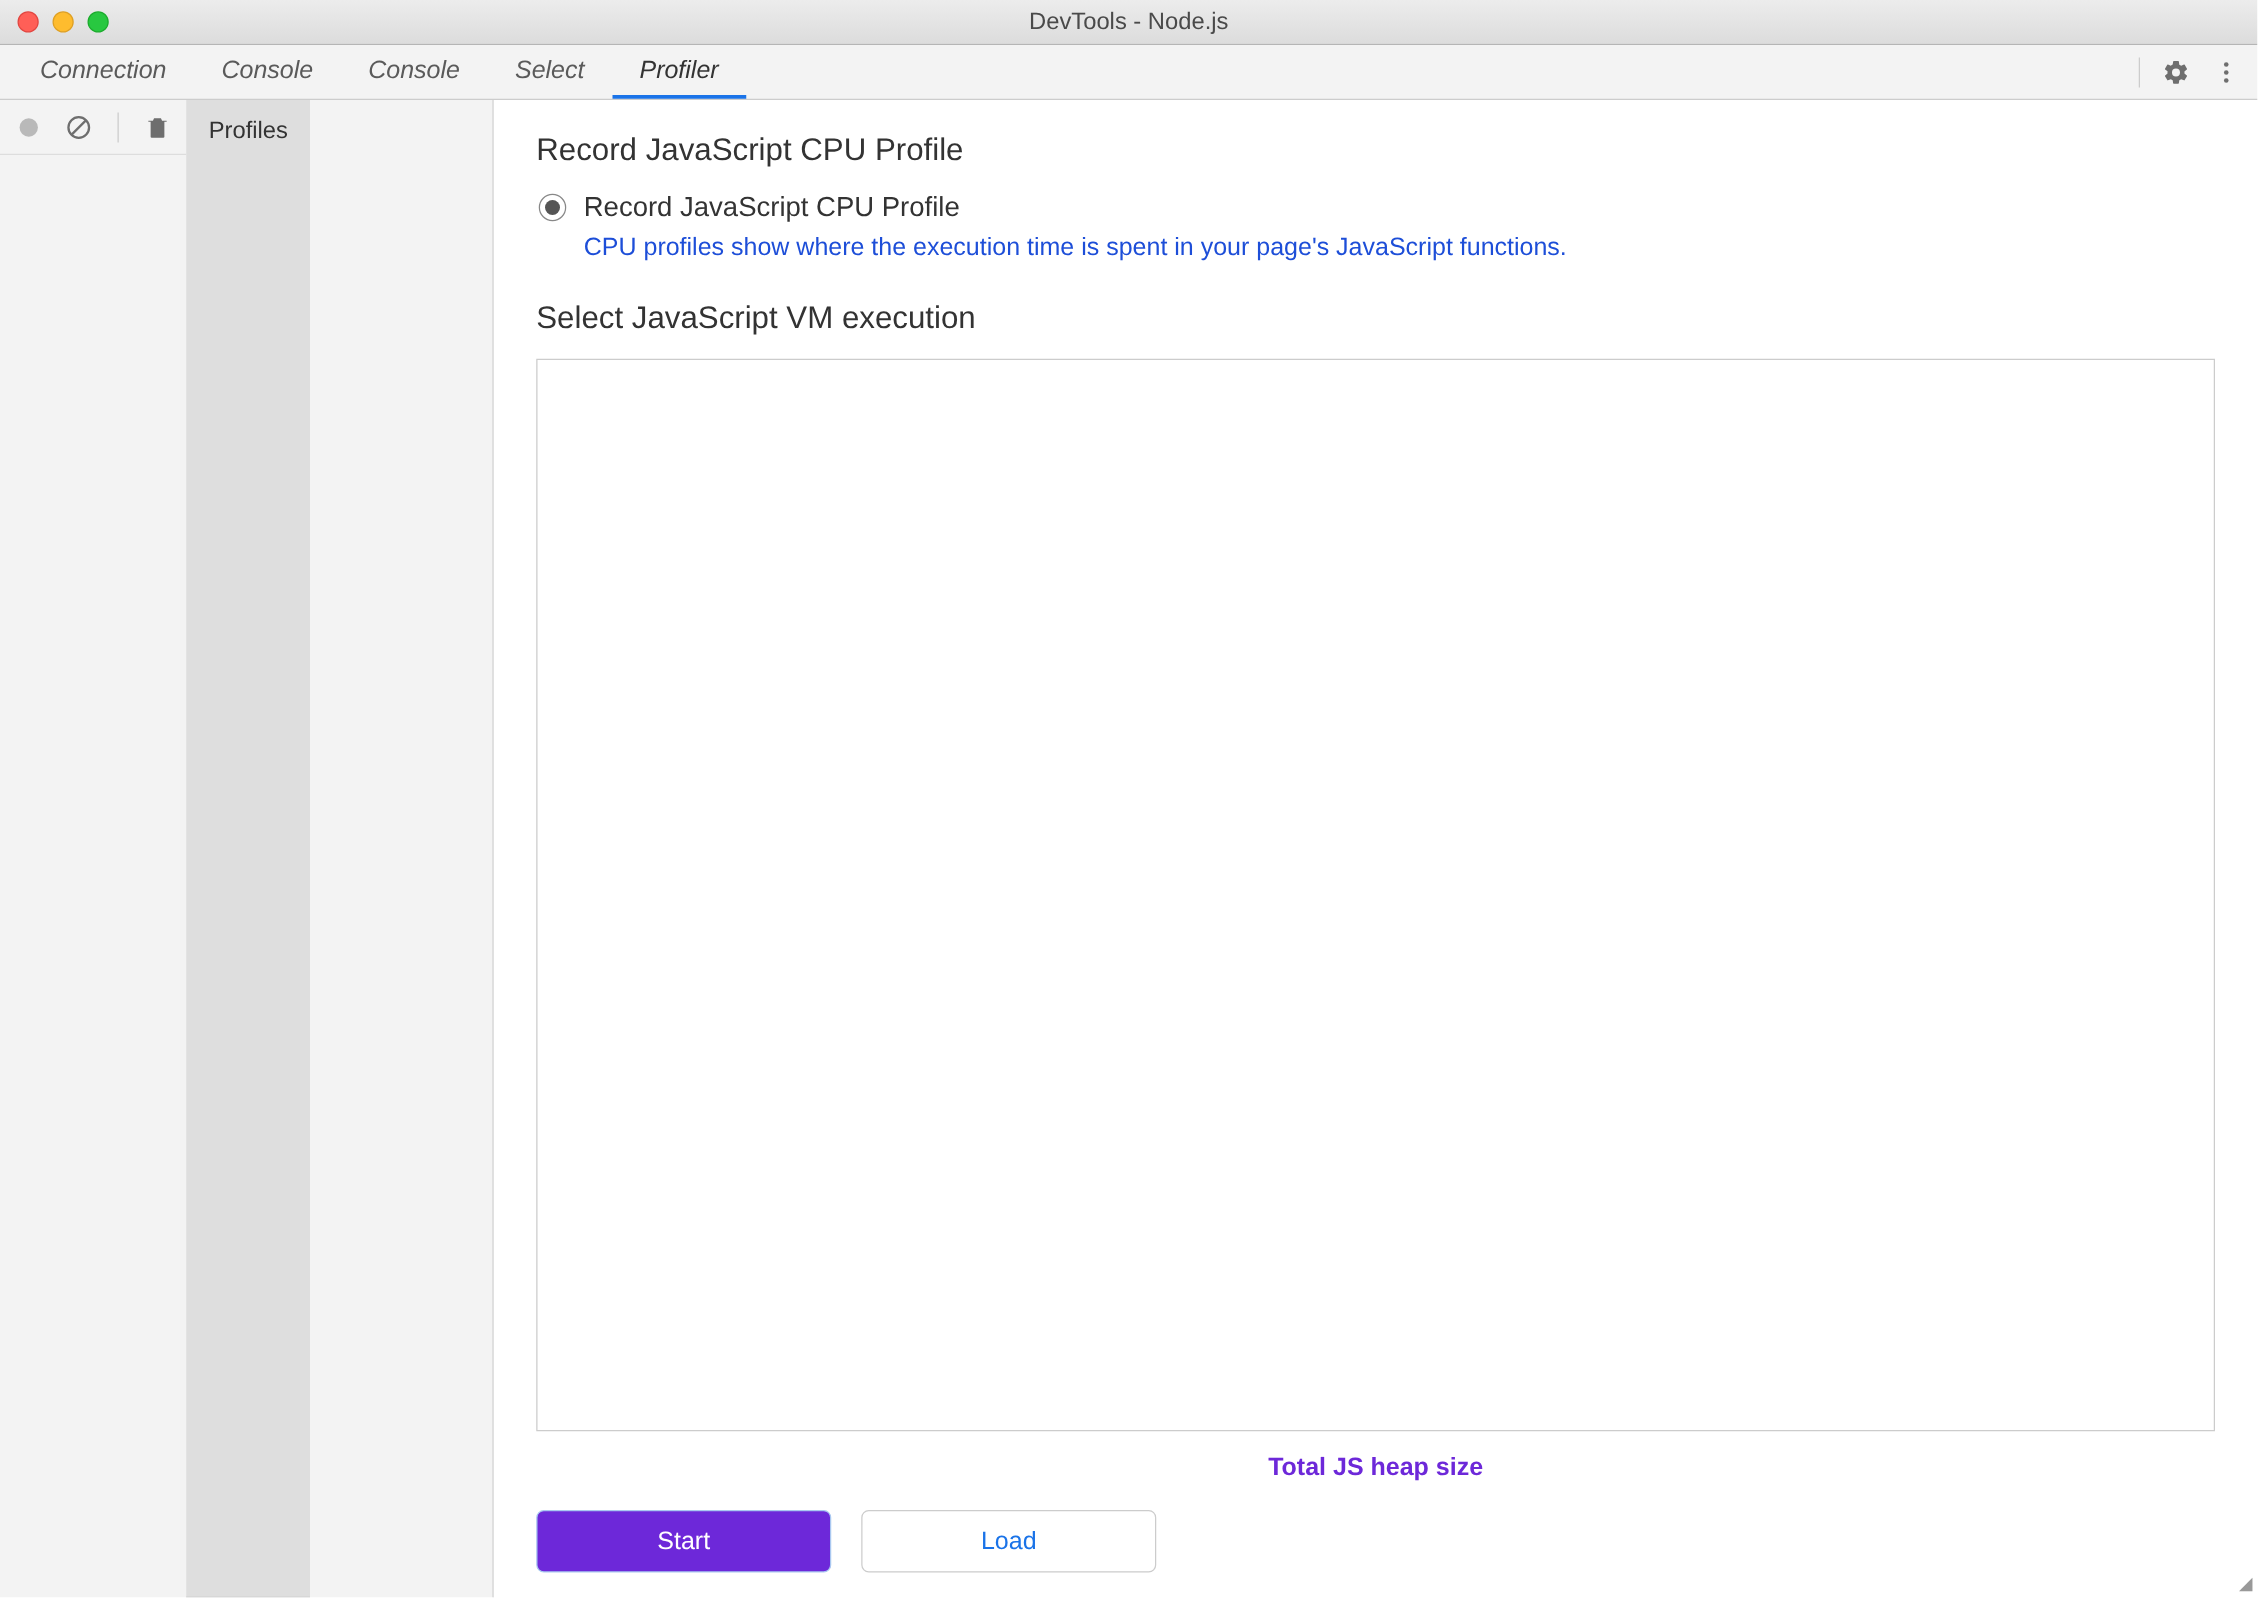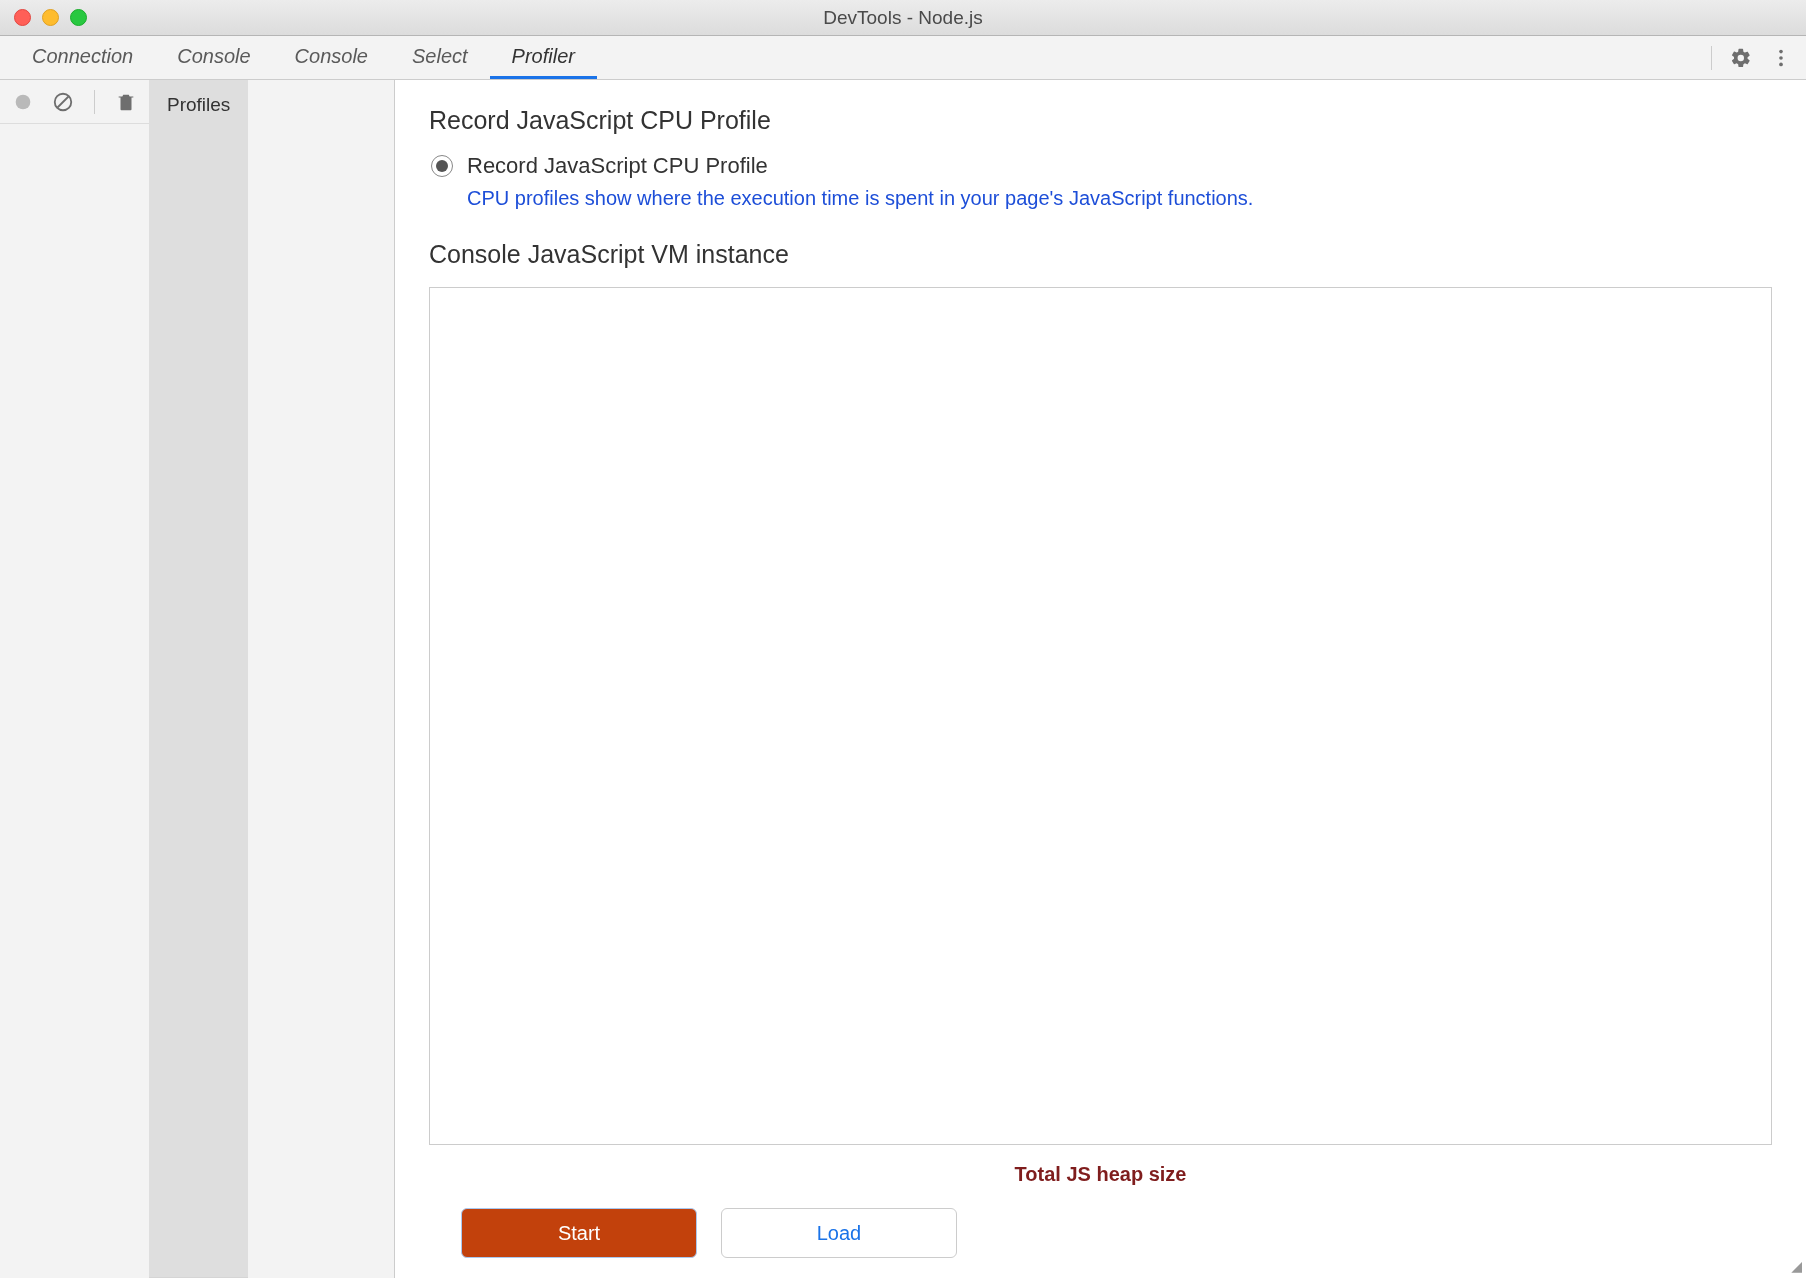--- a/index.html
+++ b/index.html
@@ -166,21 +166,21 @@
   .vm-box {
     border: 1px solid #ccc;
     flex: 1;
     min-height: 300px;
     margin-bottom: 18px;
   }
   .heap-label {
     text-align: center;
     font-size: 20px;
     font-weight: 600;
-    color: #7f1d1d;
+    color: #6d28d9;
     margin-bottom: 22px;
   }
   .button-row {
     display: flex;
     gap: 24px;
   }
   .btn {
     width: 236px;
     height: 50px;
     border-radius: 6px;
@@ -188,24 +188,23 @@
     align-items: center;
     justify-content: center;
     font-size: 20px;
     font-weight: 500;
     cursor: pointer;
     border: 1px solid #ccc;
     background: #fff;
     color: #1a73e8;
   }
   .btn.primary {
-    background: #c2410c;
+    background: #6d28d9;
     color: #fff;
     border: 1px solid #a9c8f0;
-    margin-left: 32px;
   }
   .resize-handle {
     position: absolute;
     right: 4px; bottom: 4px;
     font-size: 14px;
     color: #999;
   }
 
   
   .icon {
@@ -291,21 +290,21 @@
     <div class="section-title">Record JavaScript CPU Profile</div>
 
     <div class="radio-row">
       <div class="radio">
         <div class="radio-dot"></div>
       </div>
       <div class="radio-label">Record JavaScript CPU Profile</div>
     </div>
     <div class="radio-desc">CPU profiles show where the execution time is spent in your page's JavaScript functions.</div>
 
-    <div class="section-title">Console JavaScript VM instance</div>
+    <div class="section-title">Select JavaScript VM execution</div>
     <div class="vm-box"></div>
 
     <div class="heap-label">Total JS heap size</div>
 
     <div class="button-row">
       <div class="btn primary">
         <span>Start</span>
       </div>
       <div class="btn">
         <span>Load</span>

